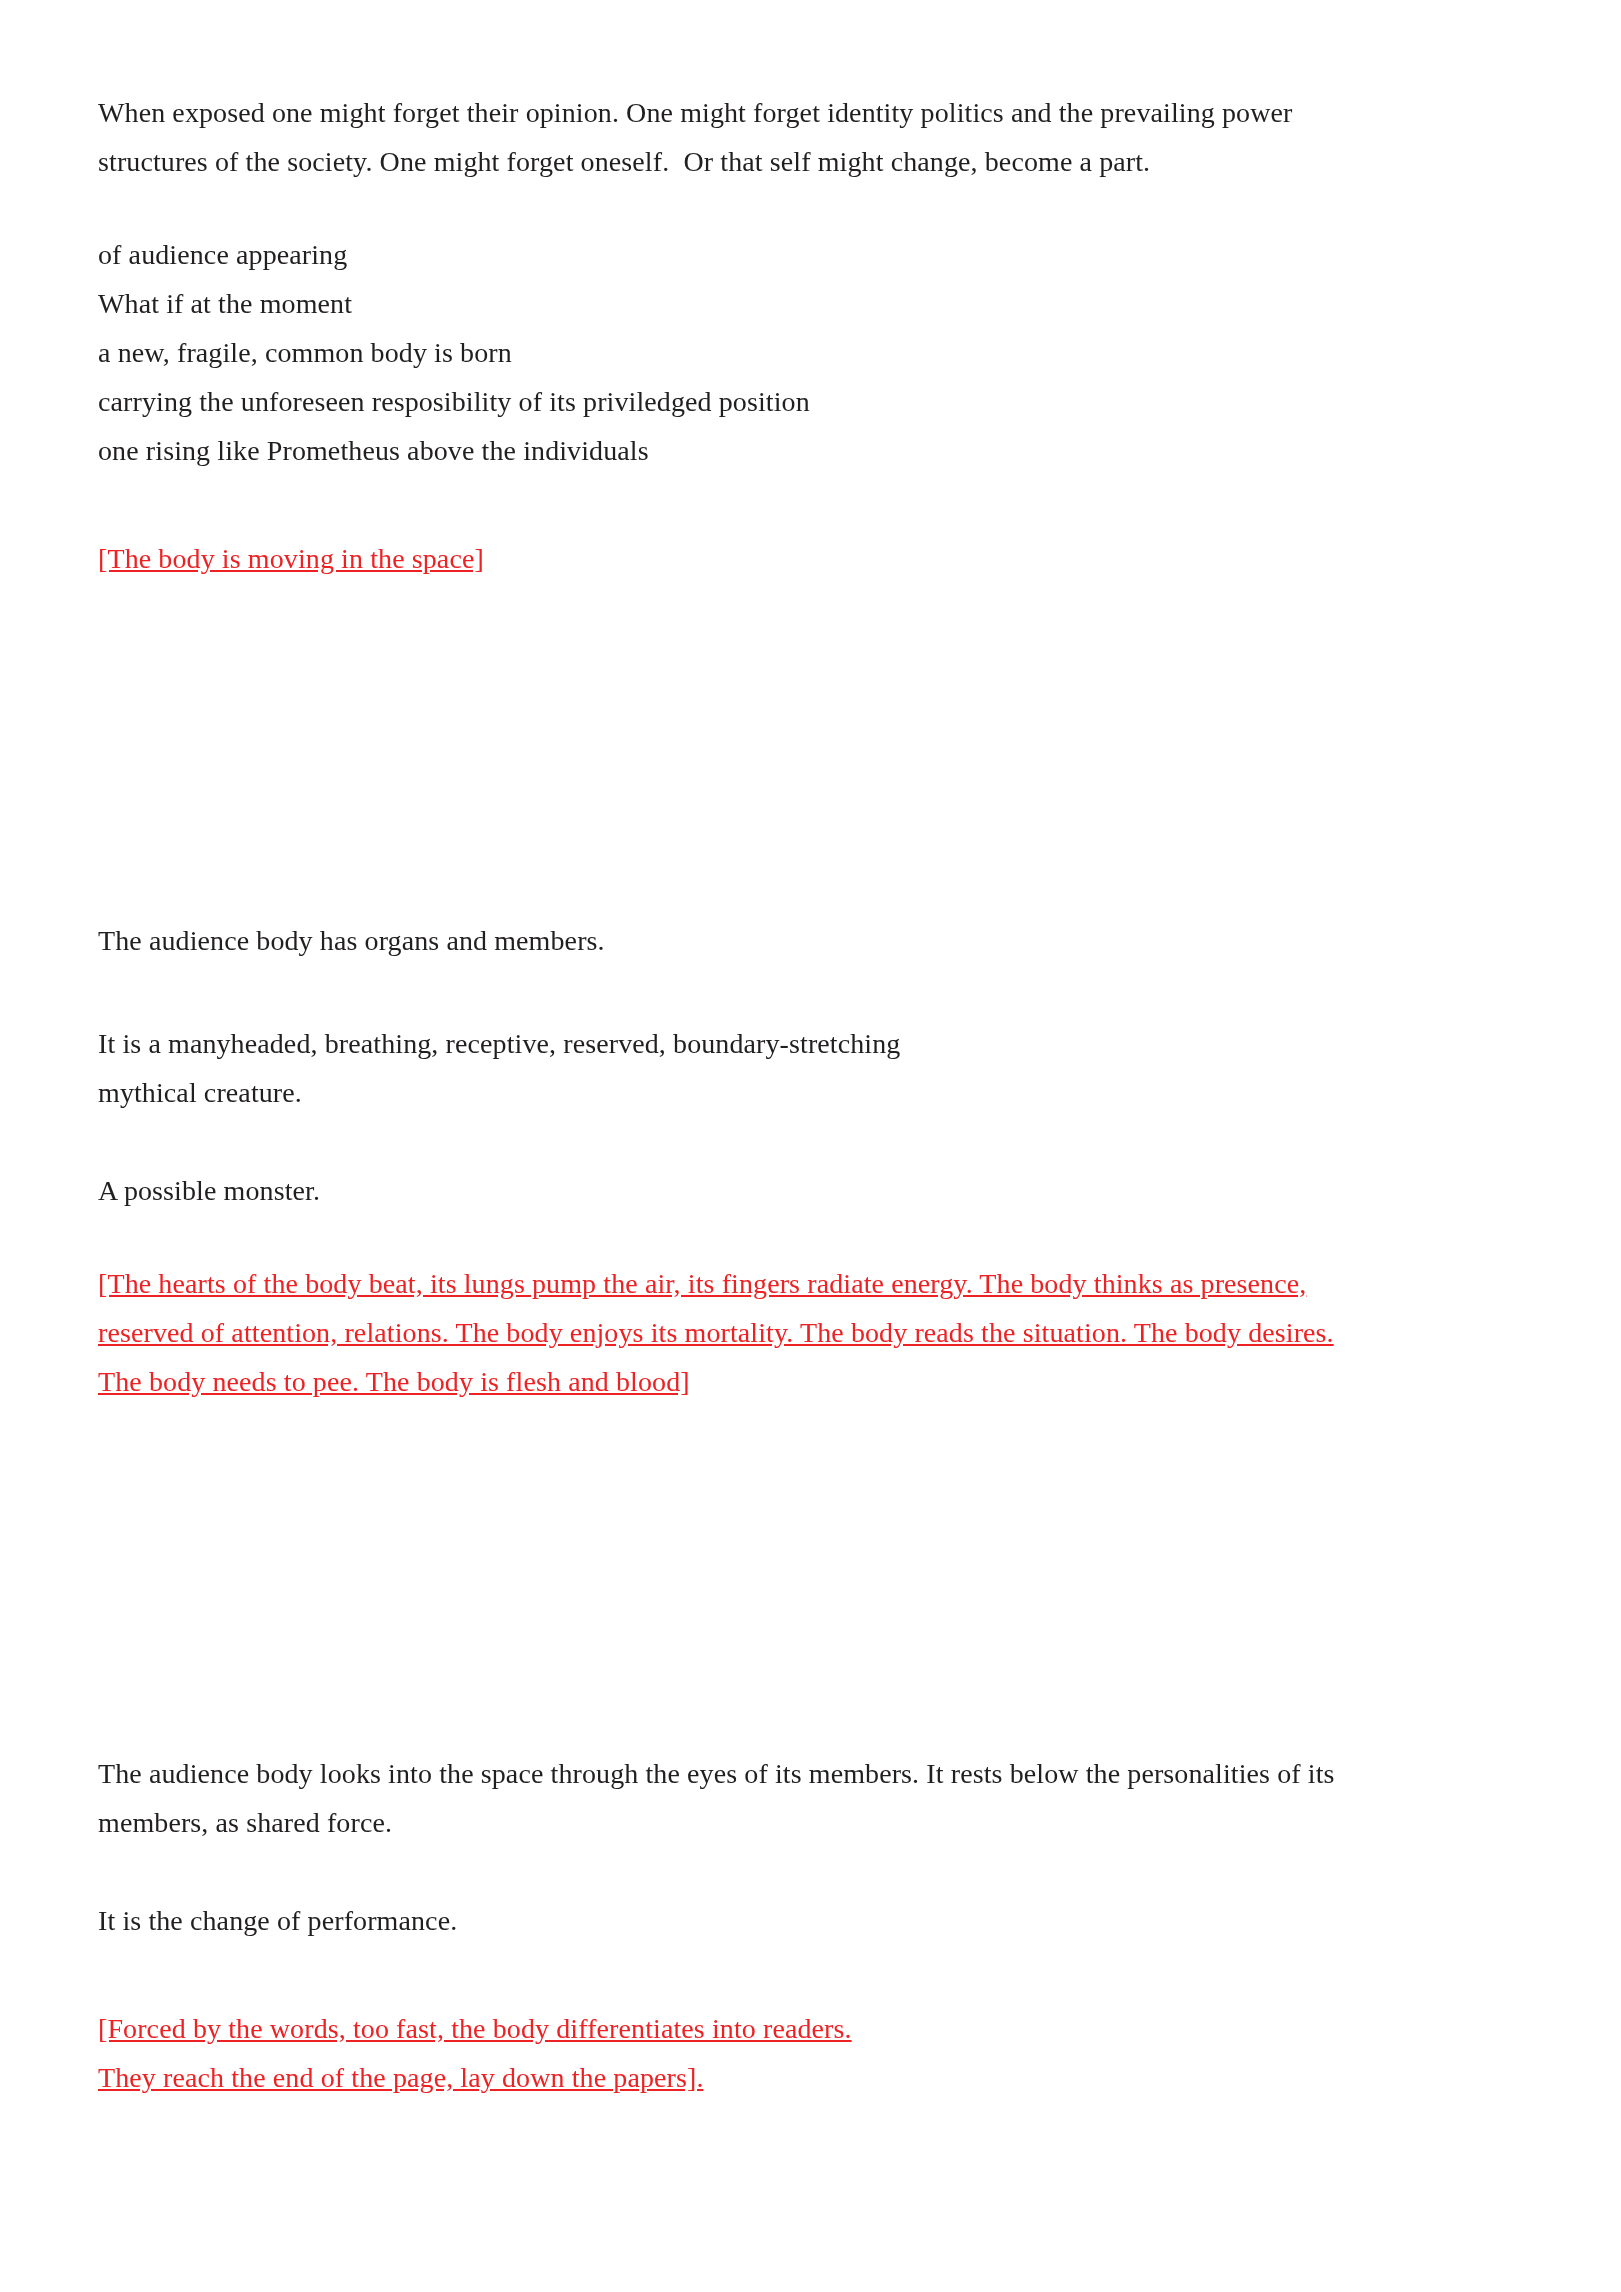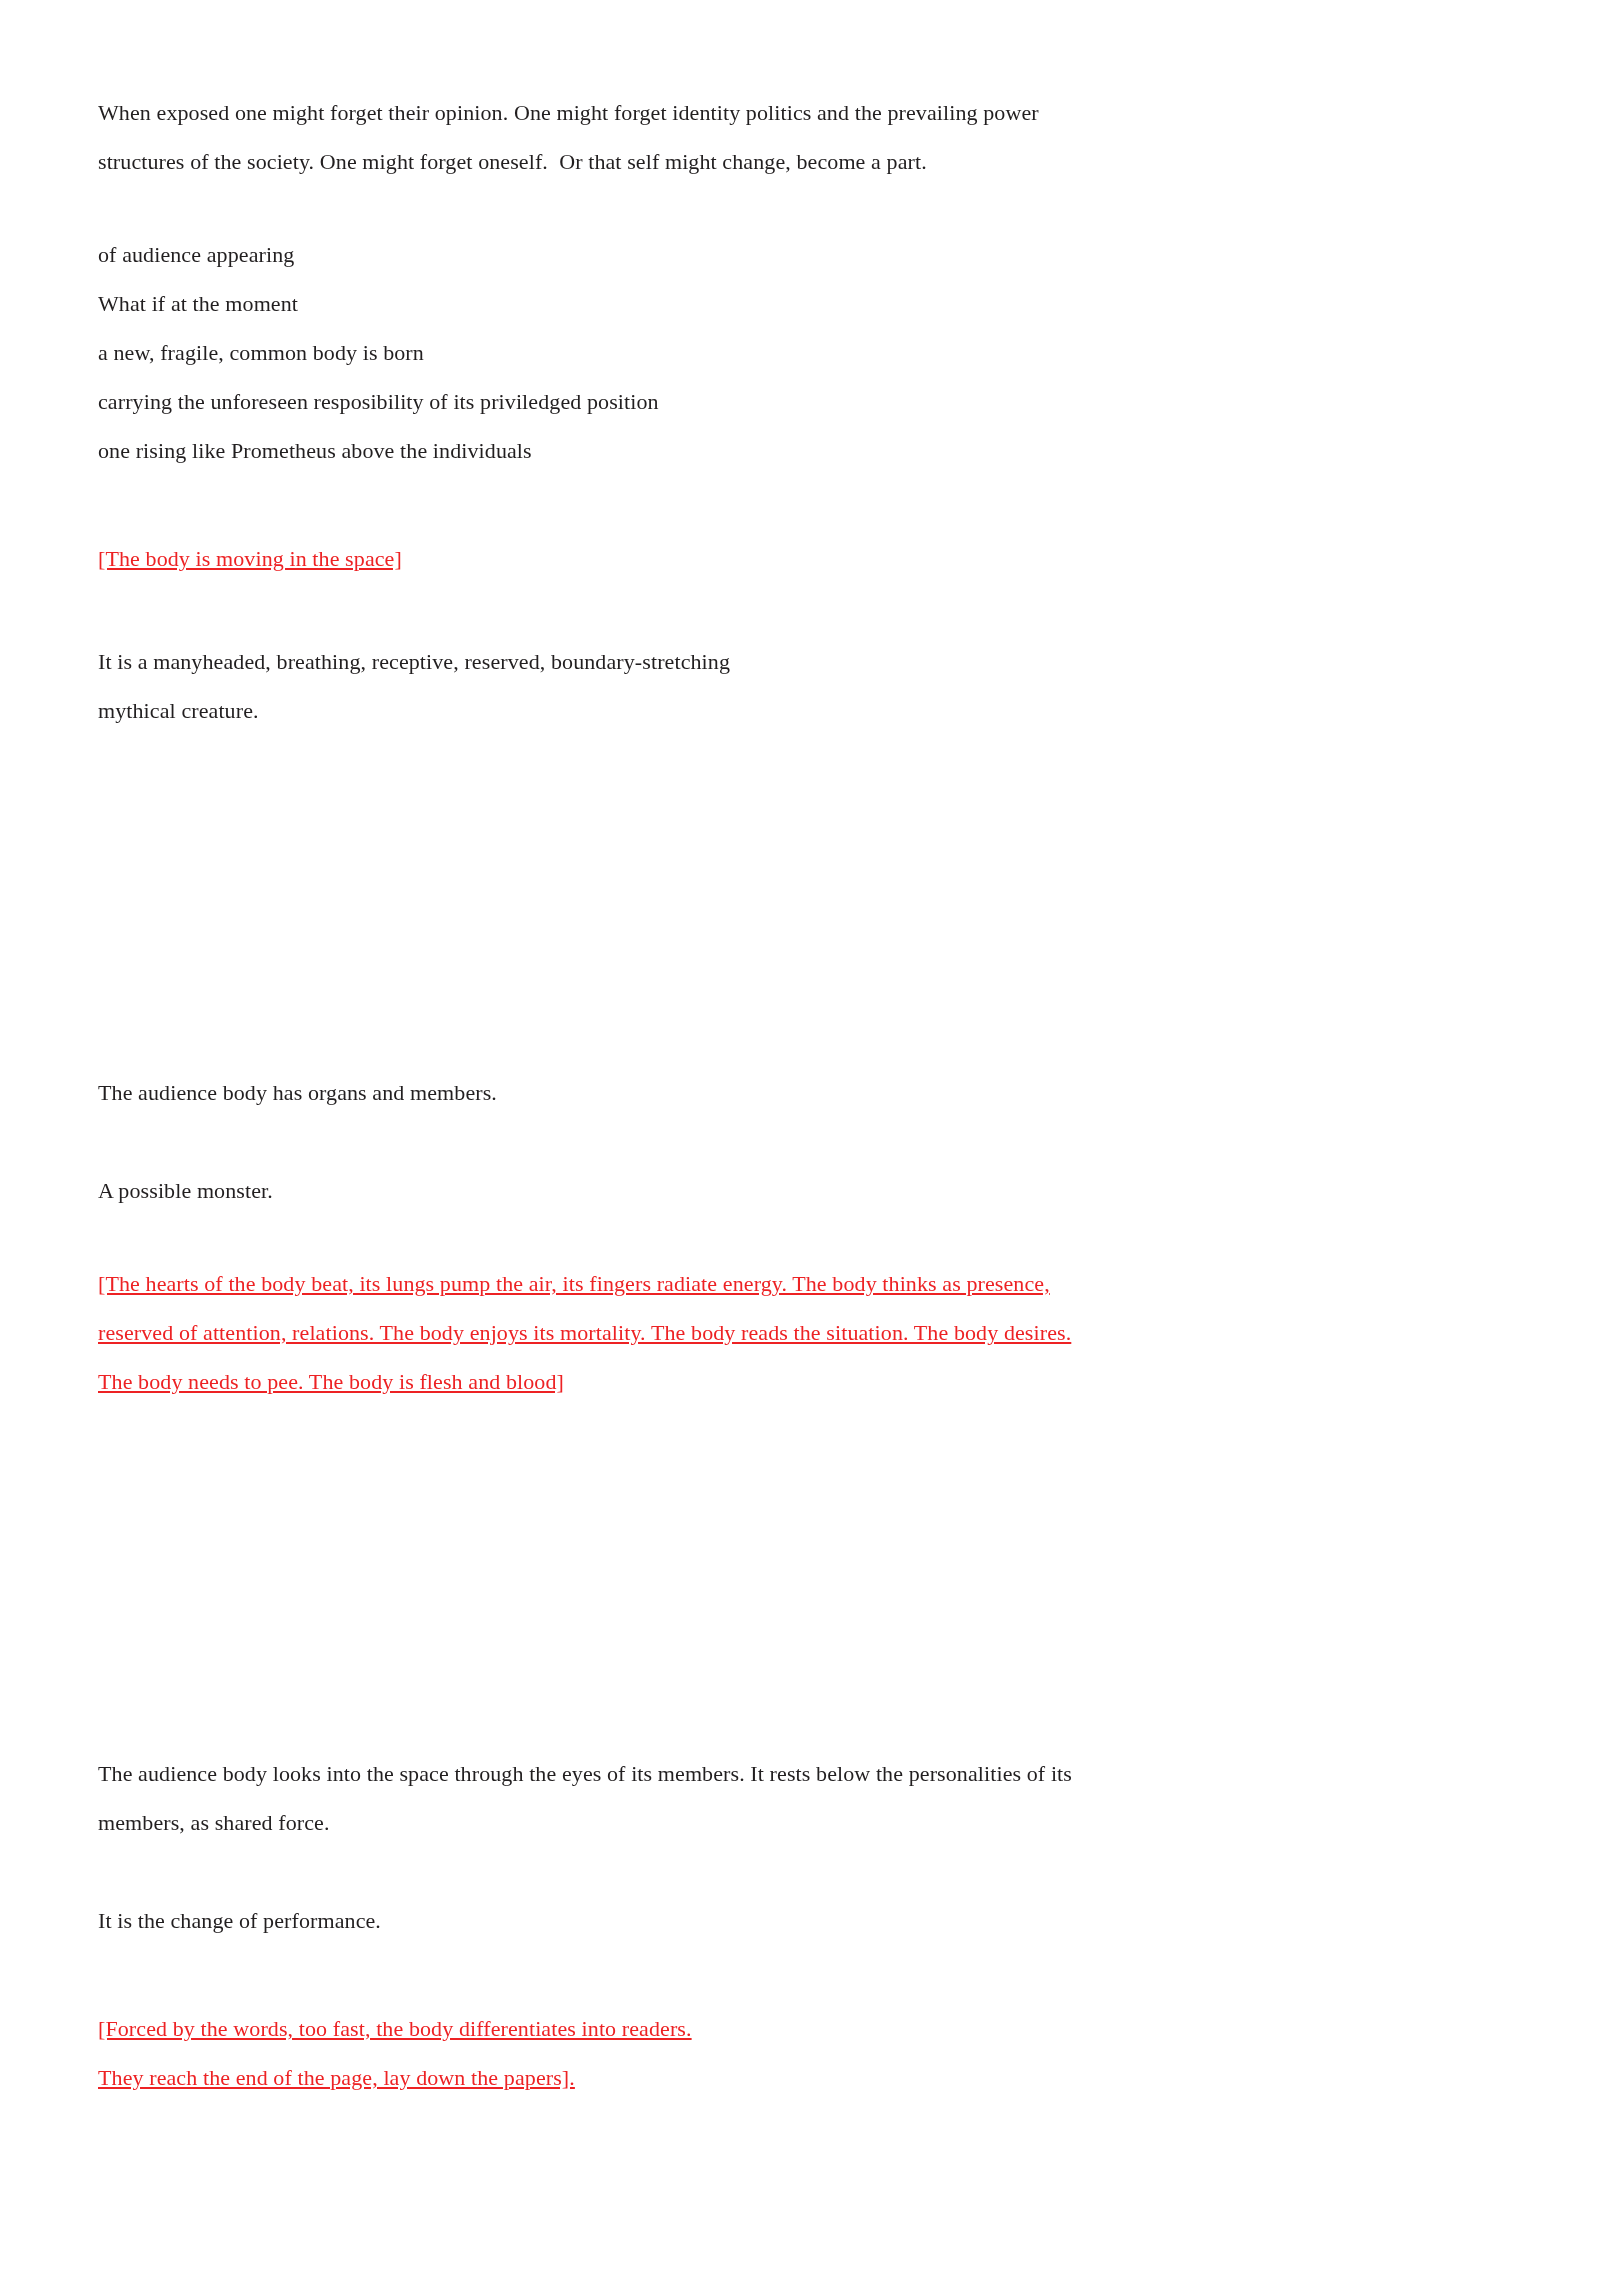--- a/index.html
+++ b/index.html
@@ -8,21 +8,21 @@
     background: #ffffff;
   }
 
   .page {
     position: relative;
     width: 1621px;
     height: 2293px;
     background: var(--page-bg, #ffffff);
     font-family: "Liberation Serif", serif;
     color: var(--text-color, #221f20);
-    font-size: 22px;
+    font-size: 28px;
     overflow: hidden;
   }
 
   .content {
     padding: 88px 98px 0 98px;
     width: 100%;
   }
 
   .block { display: block; }
 
@@ -61,27 +61,27 @@
       <p class="line">What if at the moment</p>
       <p class="line">a new, fragile, common body is born</p>
       <p class="line">carrying the unforeseen resposibility of its priviledged position</p>
       <p class="line">one rising like Prometheus above the individuals</p>
     </div>
 
     <div class="block m-red1">
       <p class="line red">[The body is moving in the space]</p>
     </div>
 
+    <div class="block m-organs">
+      <p class="line">The audience body has organs and members.</p>
+    </div>
+
     <div class="block m-many">
       <p class="line">It is a manyheaded, breathing, receptive, reserved, boundary-stretching</p>
       <p class="line">mythical creature.</p>
-    </div>
-
-    <div class="block m-organs">
-      <p class="line">The audience body has organs and members.</p>
     </div>
 
     <div class="block m-monster">
       <p class="line">A possible monster.</p>
     </div>
 
     <div class="block m-red2">
       <p class="line red">[The hearts of the body beat, its lungs pump the air, its fingers radiate energy. The body thinks as presence,</p>
       <p class="line red">reserved of attention, relations. The body enjoys its mortality. The body reads the situation. The body desires.</p>
       <p class="line red">The body needs to pee. The body is flesh and blood]</p>

